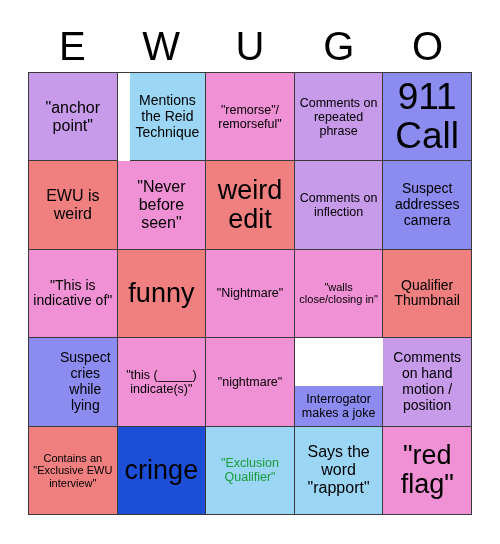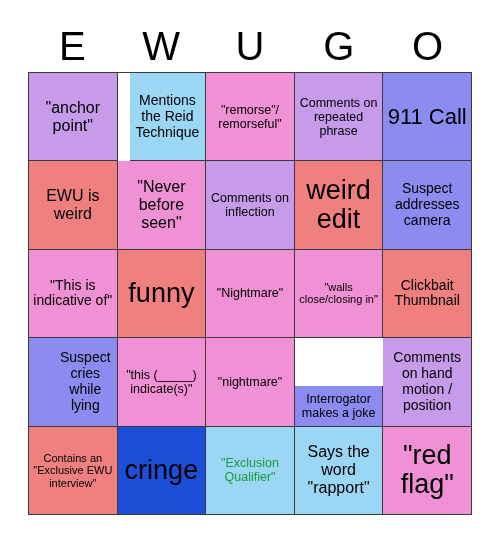--- a/index.html
+++ b/index.html
@@ -70,21 +70,21 @@
     color: #000000;
     word-wrap: break-word;
     white-space: pre-line;
   }
   
   .fs-xs .cell-text { font-size: 11px; }
   .fs-sm .cell-text { font-size: 12.5px; }
   .fs-md .cell-text { font-size: 14px; }
   .fs-lg .cell-text { font-size: 16px; }
   .fs-xxl .cell-text { font-size: 27px; line-height: 1.08; }
-  .fs-huge .cell-text { font-size: 22px; line-height: 1.05; }
+  .fs-huge .cell-text { font-size: 37px; line-height: 1.05; }
 </style>
 </head>
 <body>
 
 <div id="board">
 
   <div id="header-row">
       <div class="header-cell">E</div>
       <div class="header-cell">W</div>
       <div class="header-cell">U</div>
@@ -107,43 +107,43 @@
       </div>
       <div class="cell fs-huge" style="background: rgb(139, 139, 240);">
         <span class="cell-text" style="color: rgb(0, 0, 0);">911 Call</span>
       </div>
       <div class="cell fs-lg" style="background: rgb(240, 128, 128);">
         <span class="cell-text" style="color: rgb(0, 0, 0);">EWU is weird</span>
       </div>
       <div class="cell fs-lg" style="background: rgb(240, 145, 213);">
         <span class="cell-text" style="color: rgb(0, 0, 0);">"Never before seen"</span>
       </div>
+      <div class="cell fs-xxl" style="background: rgb(240, 128, 128);">
+        <span class="cell-text" style="color: rgb(0, 0, 0);">weird edit</span>
+      </div>
       <div class="cell fs-sm" style="background: rgb(200, 154, 234);">
         <span class="cell-text" style="color: rgb(0, 0, 0);">Comments on inflection</span>
-      </div>
-      <div class="cell fs-xxl" style="background: rgb(240, 128, 128);">
-        <span class="cell-text" style="color: rgb(0, 0, 0);">weird edit</span>
       </div>
       <div class="cell fs-md" style="background: rgb(139, 139, 240);">
         <span class="cell-text" style="color: rgb(0, 0, 0);">Suspect addresses camera</span>
       </div>
       <div class="cell fs-md" style="background: rgb(240, 145, 213);">
         <span class="cell-text" style="color: rgb(0, 0, 0);">"This is indicative of"</span>
       </div>
       <div class="cell fs-xxl" style="background: rgb(240, 128, 128);">
         <span class="cell-text" style="color: rgb(0, 0, 0);">funny</span>
       </div>
       <div class="cell fs-sm" style="background: rgb(240, 145, 213);">
         <span class="cell-text" style="color: rgb(0, 0, 0);">"Nightmare"</span>
       </div>
       <div class="cell fs-xs" style="background: rgb(240, 145, 213);">
         <span class="cell-text" style="color: rgb(0, 0, 0);">"walls close/closing in"</span>
       </div>
       <div class="cell fs-md" style="background: rgb(240, 128, 128);">
-        <span class="cell-text" style="color: rgb(0, 0, 0);">Clickbait Thumbnail</span>
+        <span class="cell-text" style="color: rgb(0, 0, 0);">Qualifier Thumbnail</span>
       </div>
       <div class="cell fs-md" style="background: rgb(139, 139, 240); padding-left: 28px;">
         <span class="cell-text" style="color: rgb(0, 0, 0);">Suspect cries while lying</span>
       </div>
       <div class="cell fs-sm" style="background: rgb(240, 145, 213);">
         <span class="cell-text" style="color: rgb(0, 0, 0);">"this (_____) indicate(s)"</span>
       </div>
       <div class="cell fs-sm" style="background: rgb(240, 145, 213);">
         <span class="cell-text" style="color: rgb(0, 0, 0);">"nightmare"</span>
       </div>

